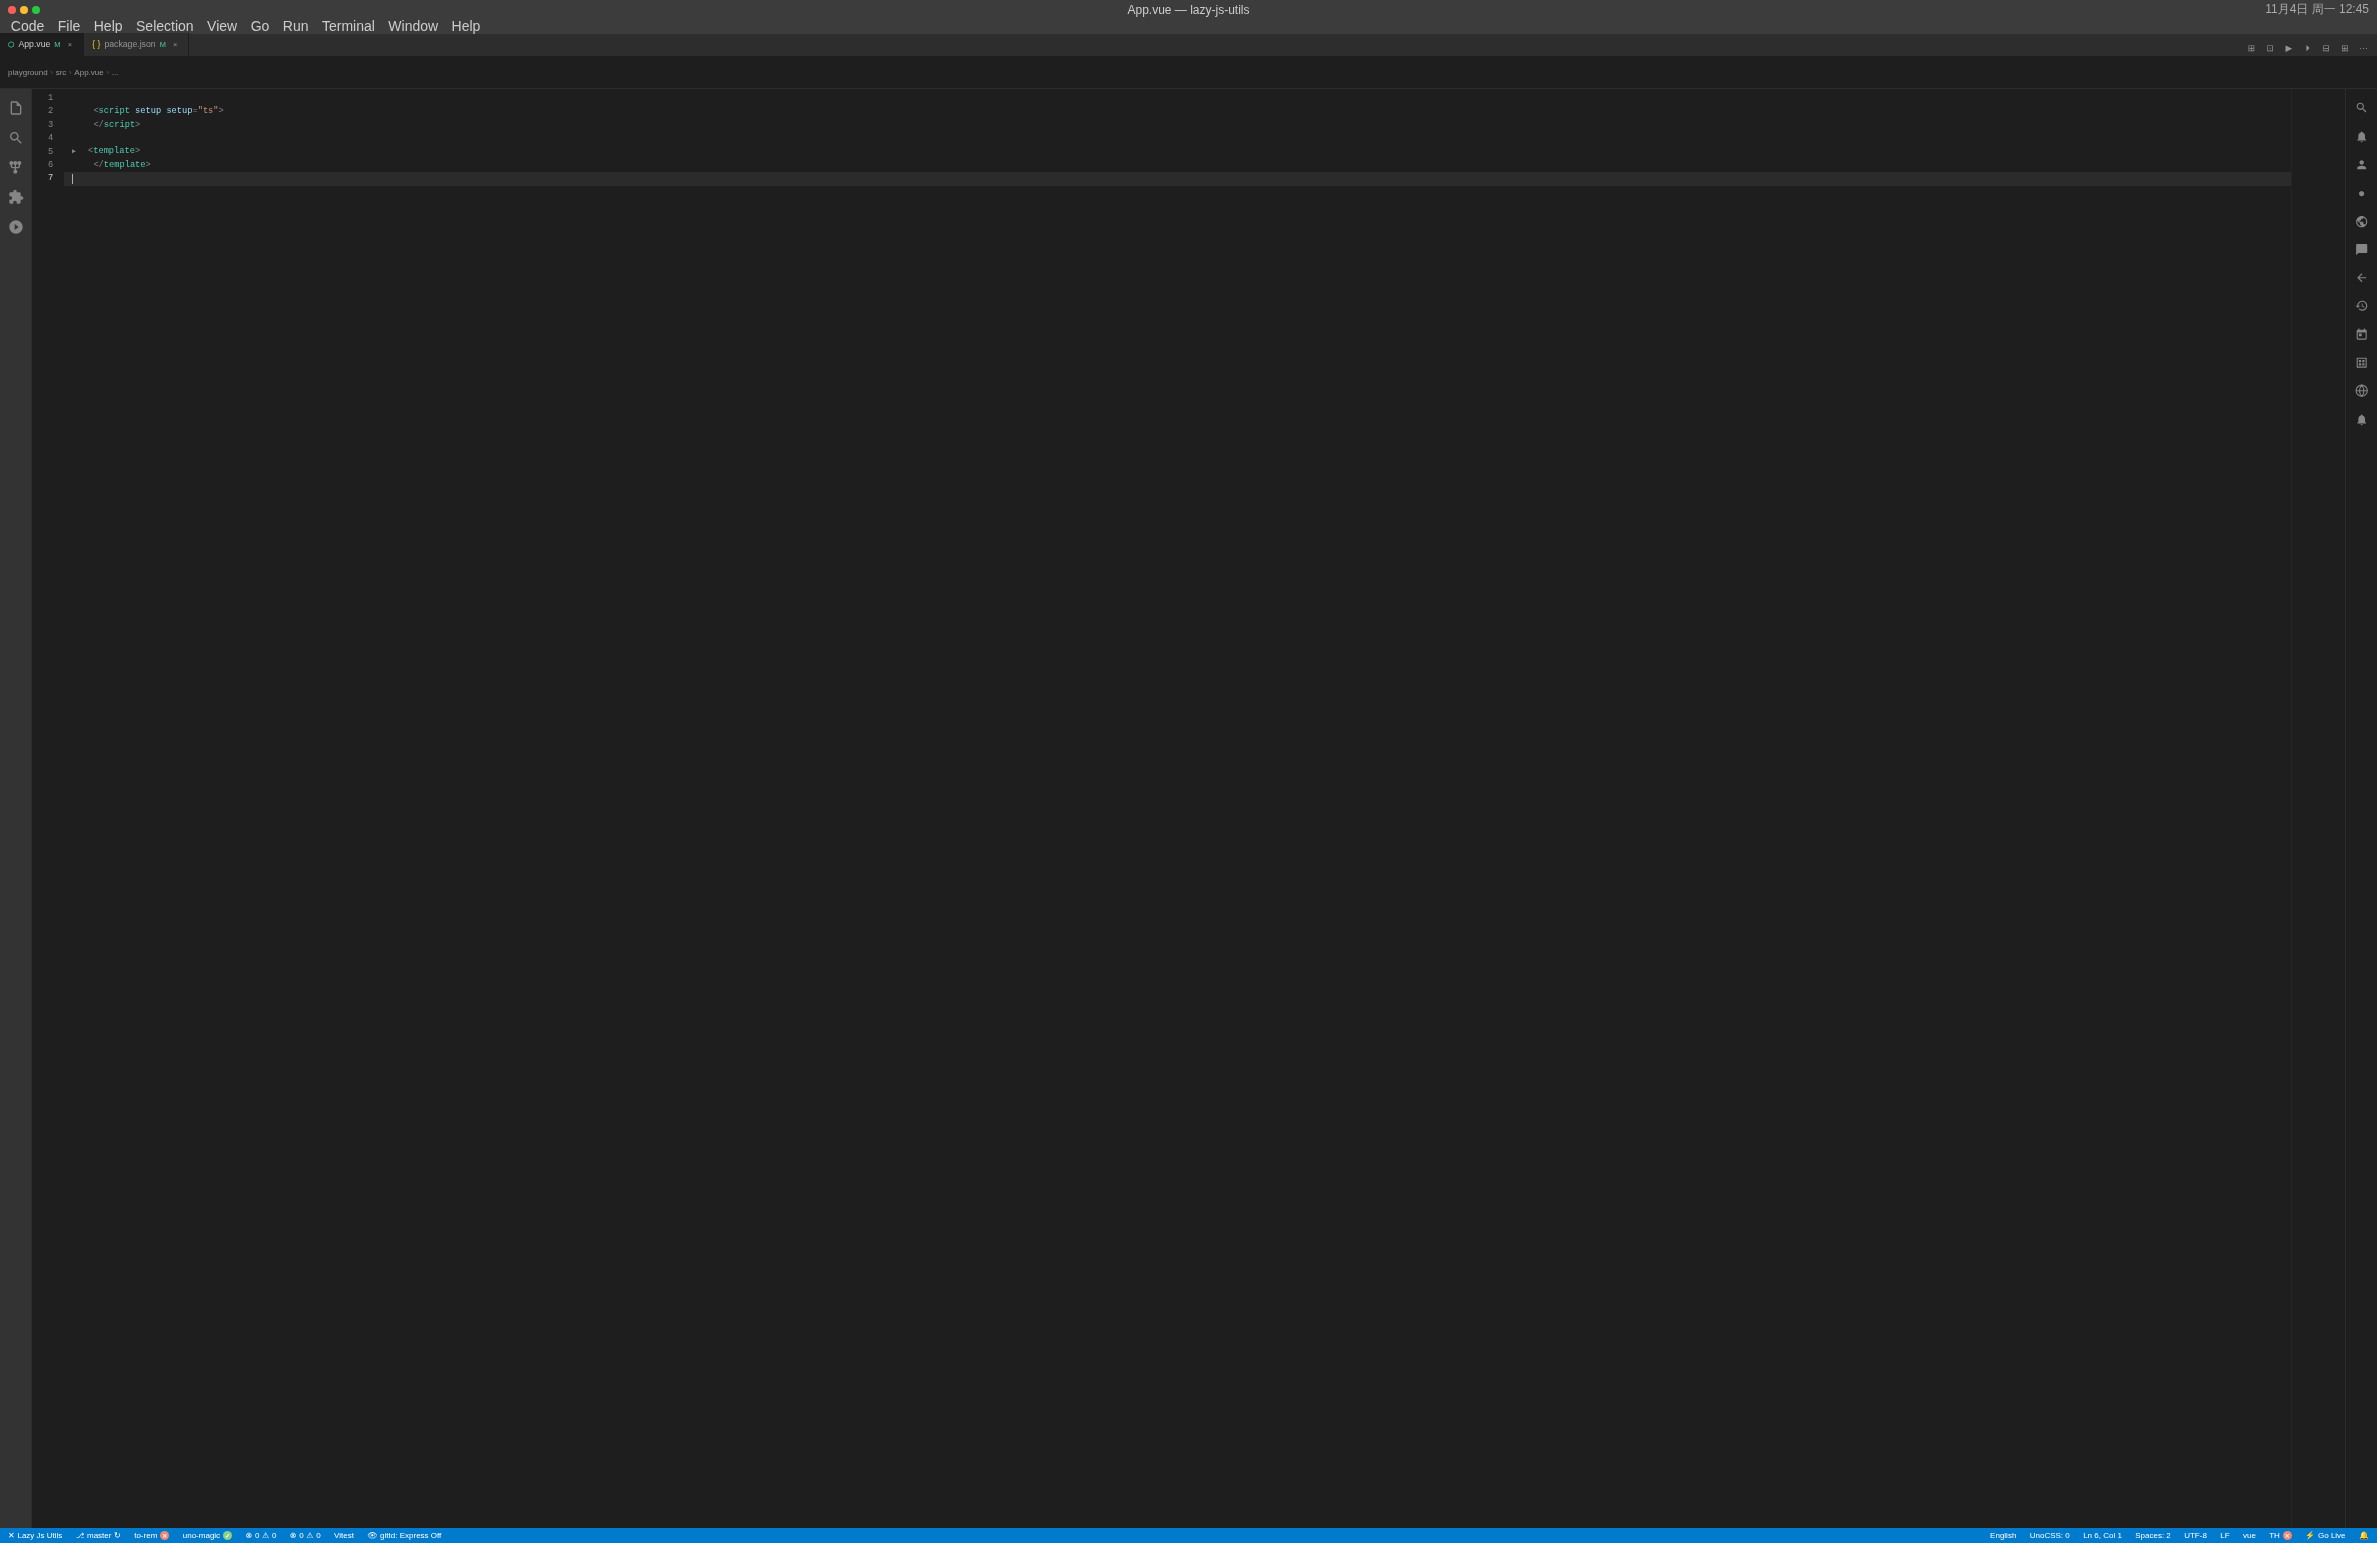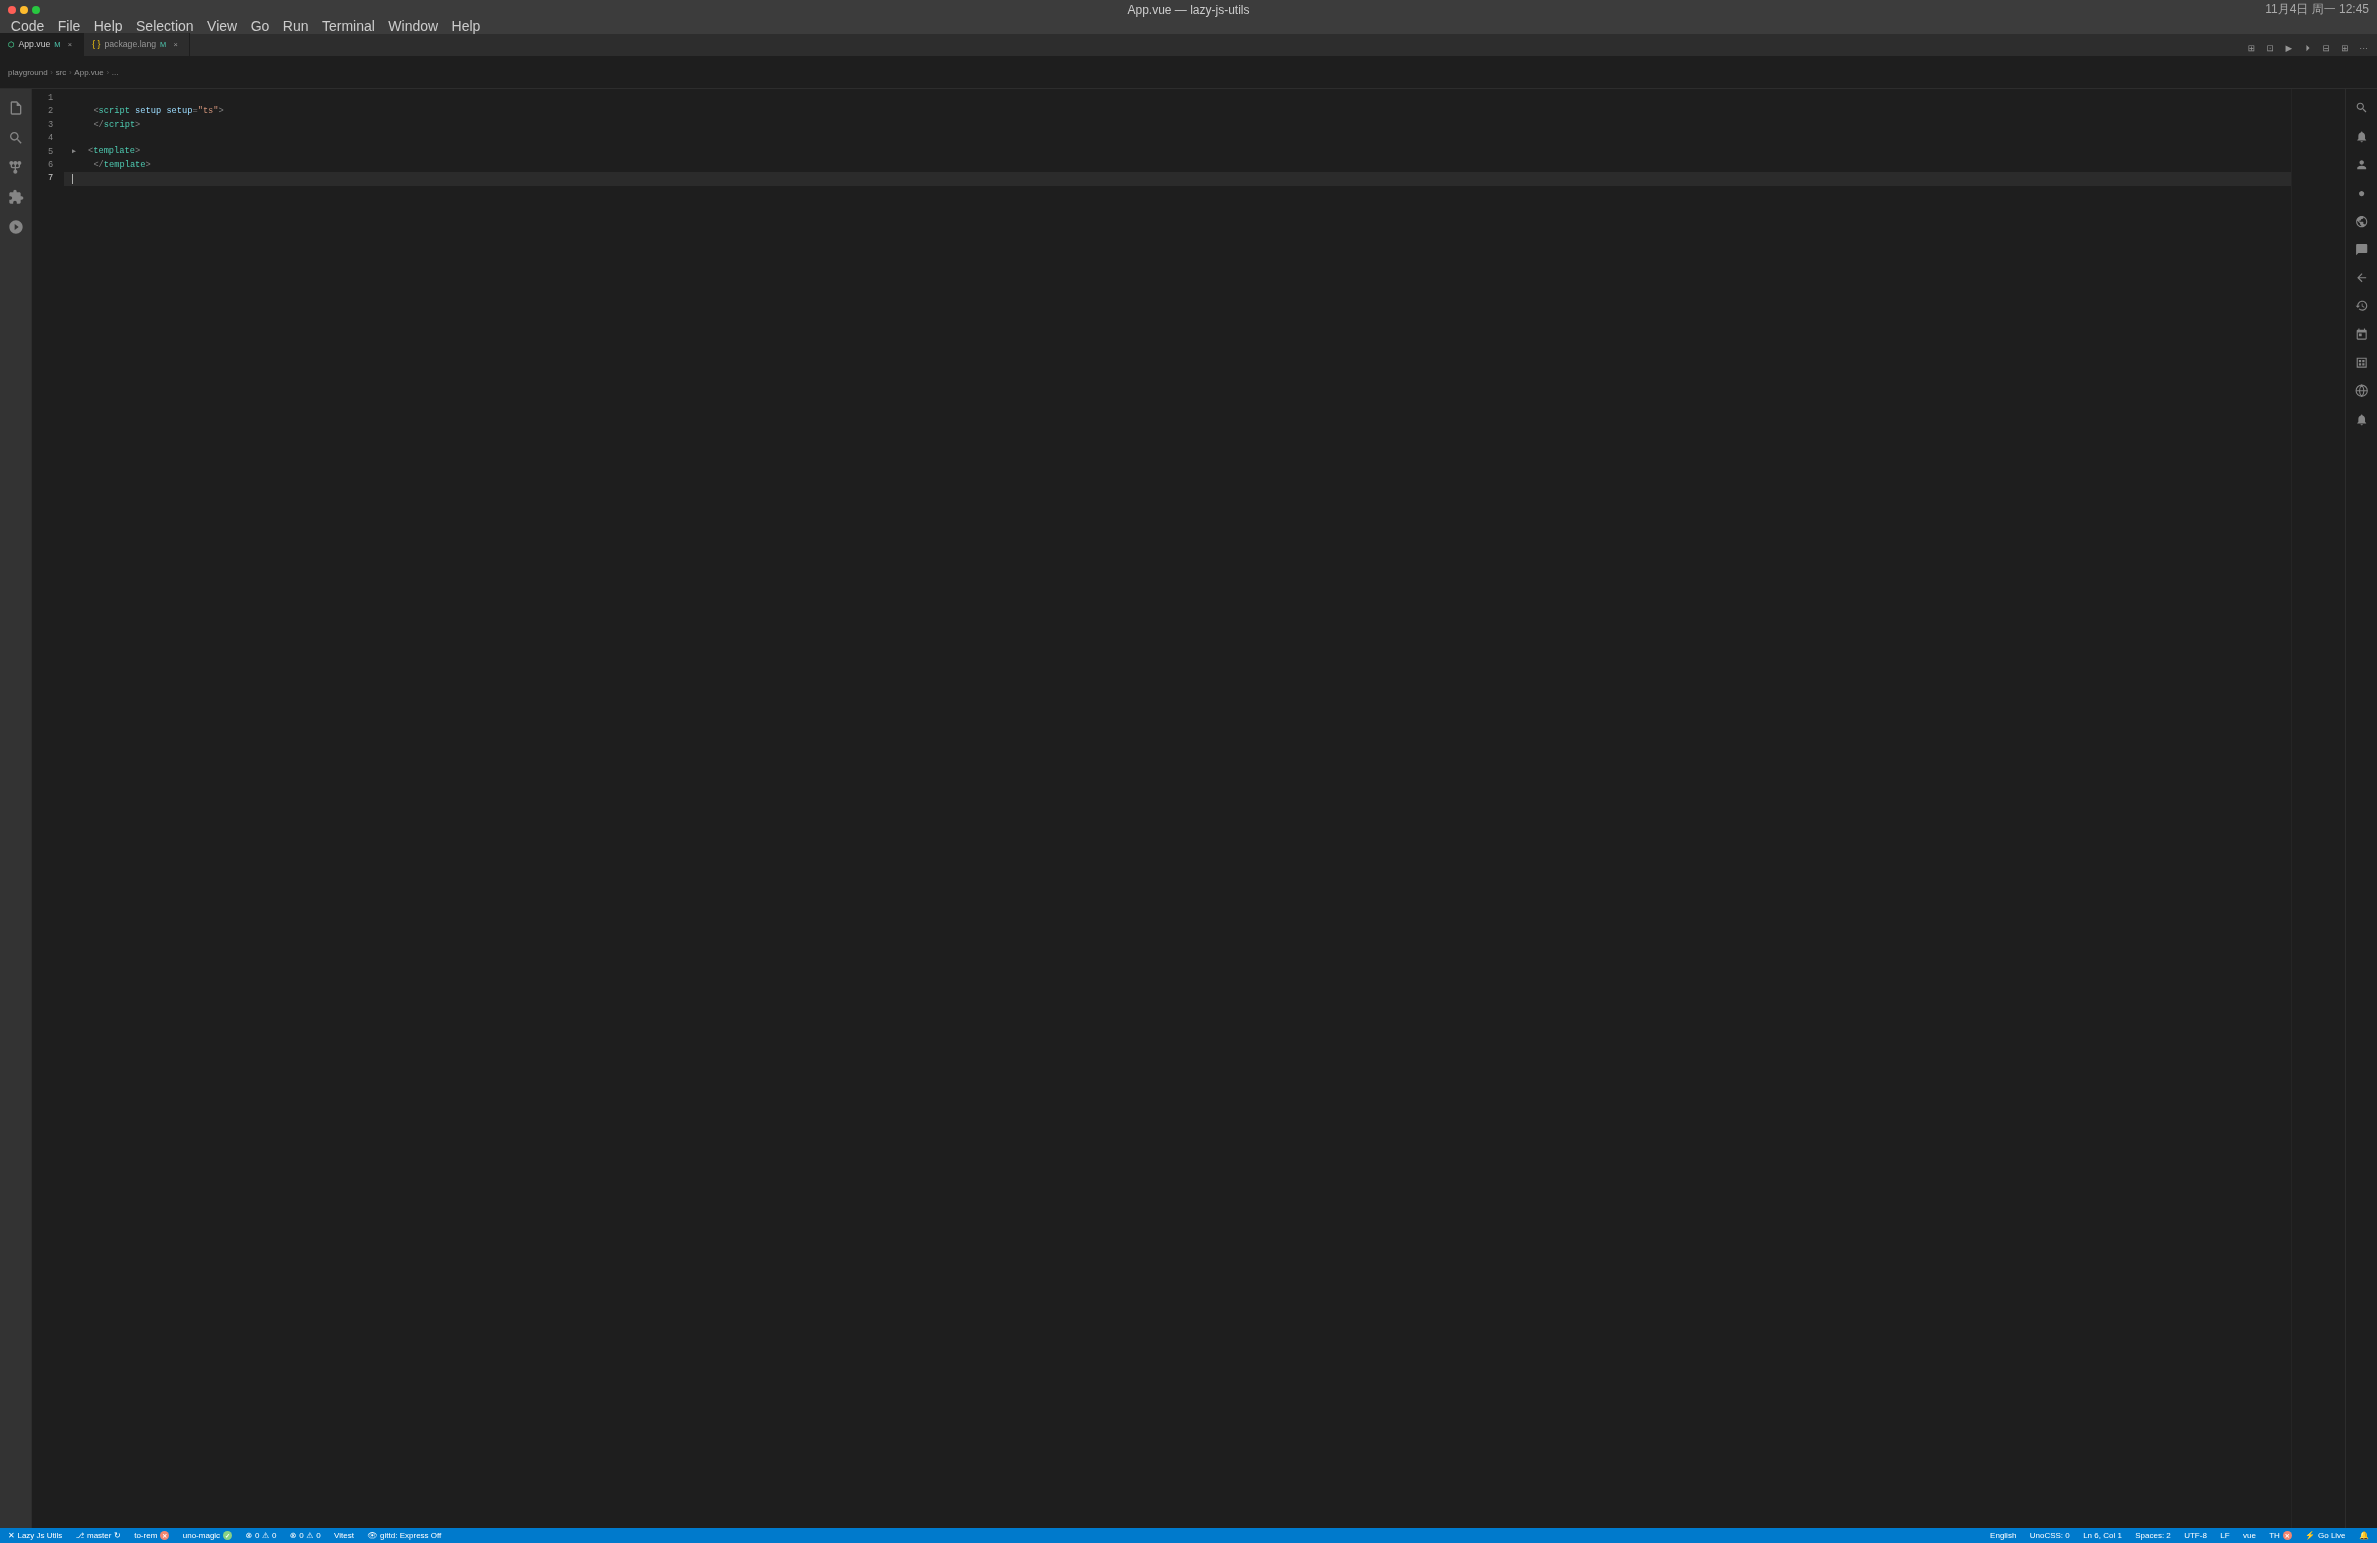--- a/index.html
+++ b/index.html
@@ -391,21 +391,21 @@
 
 <div class="tab-bar">
   <div class="tab active">
     <span class="tab-icon-vue">⬡</span>
     <span>App.vue</span>
     <span class="tab-badge">M</span>
     <span class="tab-close">×</span>
   </div>
   <div class="tab">
     <span class="tab-icon-json">{ }</span>
-    <span>package.lang</span>
+    <span>package.json</span>
     <span class="tab-badge">M</span>
     <span class="tab-close">×</span>
   </div>
   <div class="tab-bar-actions">
     <div class="tab-bar-action">⊞</div>
     <div class="tab-bar-action">⊡</div>
     <div class="tab-bar-action">▶</div>
     <div class="tab-bar-action">⏵</div>
     <div class="tab-bar-action">⊟</div>
     <div class="tab-bar-action">⊞</div>

